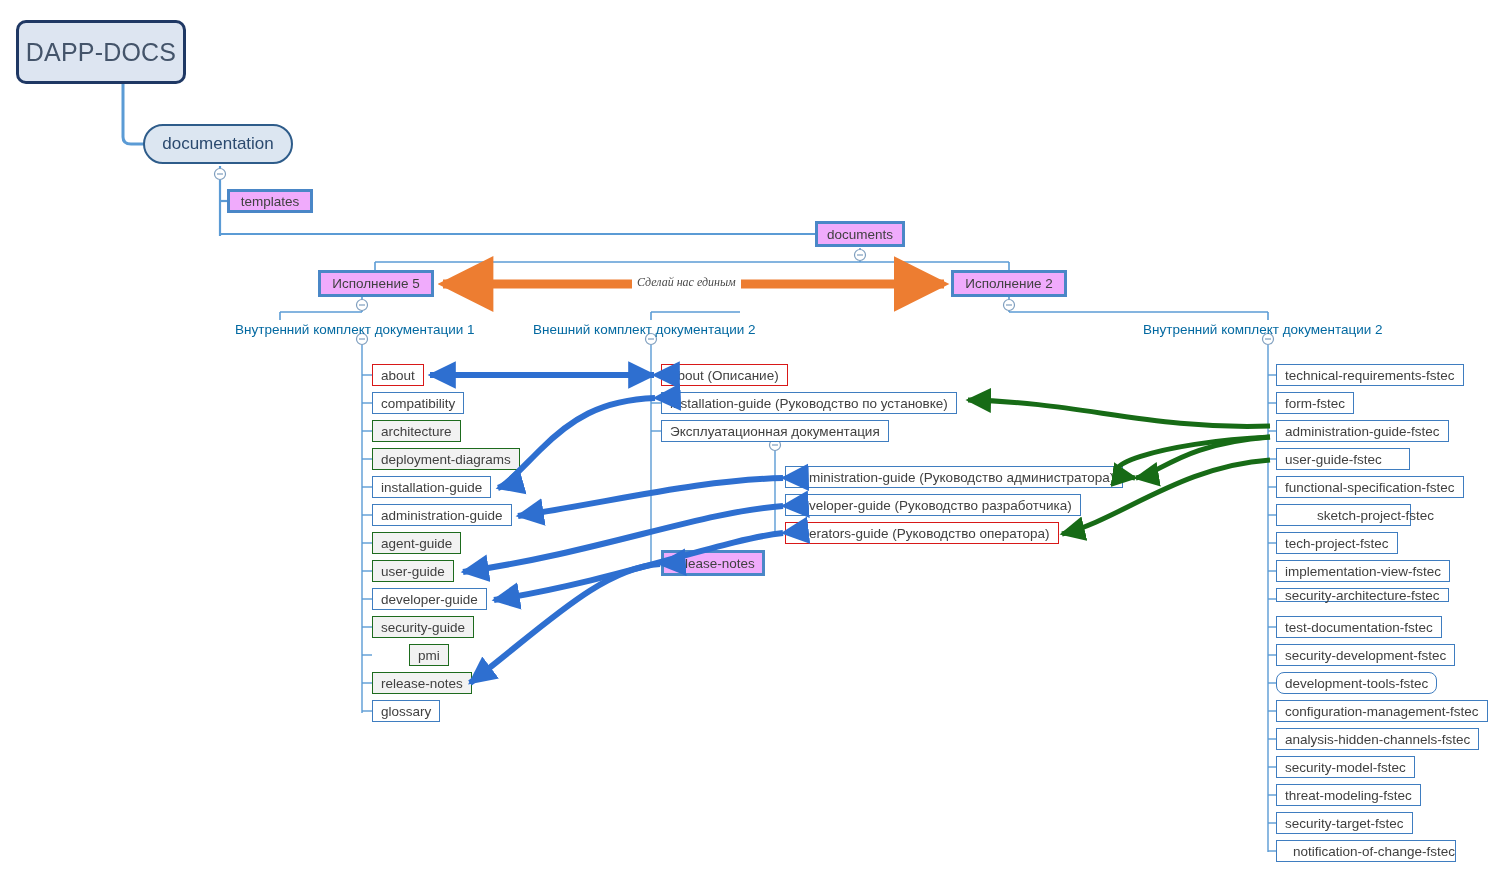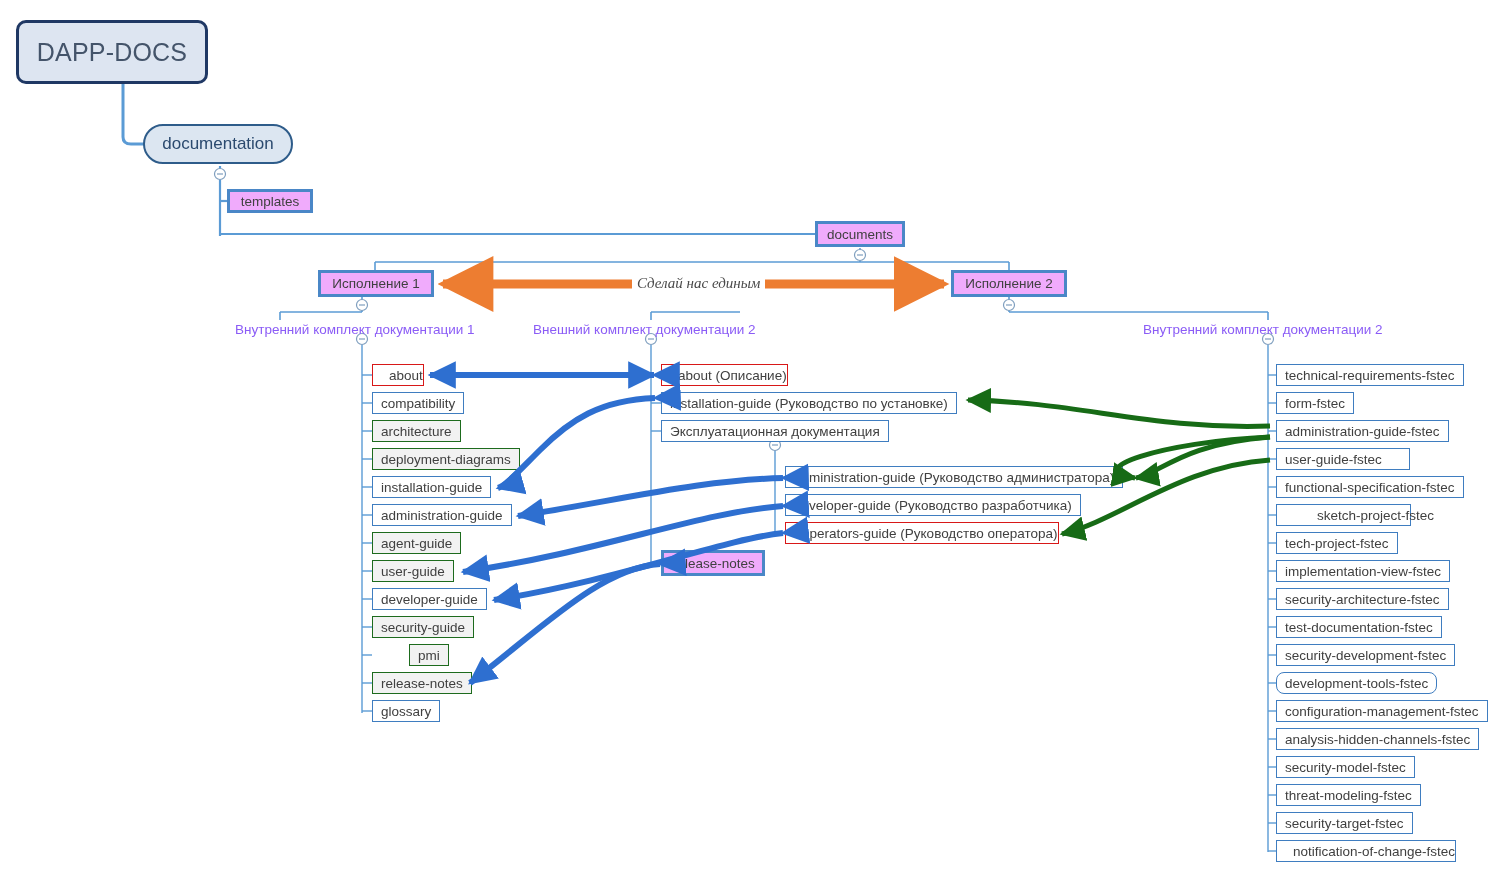--- a/index.html
+++ b/index.html
@@ -17,25 +17,25 @@
           color:#44546a;font-size:25px;padding:0 18px;letter-spacing:.2px;}
   .n-doc{border:2px solid #2e5c8a;background:#dce6f1;border-radius:20px;
          color:#2b4a6f;font-size:17px;padding:0 12px;}
   .n-thick{border:3px solid #4a87c7;background:#f0abfc;color:#404040;
            font-size:13.5px;padding:0 9px;}
   .n-blue{border:1px solid #3f7dc0;background:#ffffff;color:#404040;
           font-size:13.5px;padding:0 8px;}
   .n-green{border:1px solid #1d6b1d;background:#f2f2f2;color:#404040;
            font-size:13.5px;padding:0 8px;}
   .n-red{border:1px solid #d81818;background:#ffffff;color:#404040;
-         font-size:13.5px;padding:0 16px;}
-  .grouplabel{position:absolute;z-index:2;font-size:13.5px;color:#8b5cf6;
+         font-size:13.5px;padding:0 8px;}
+  .grouplabel{position:absolute;z-index:2;font-size:13.5px;color:#0369a1;
               white-space:nowrap;}
   .edgelabel{position:absolute;z-index:4;font-family:"Liberation Serif","DejaVu Serif",serif;
-             font-style:italic;font-size:15px;color:#4a4a4a;background:#ffffff;
+             font-style:italic;font-size:12px;color:#4a4a4a;background:#ffffff;
              padding:0 5px;white-space:nowrap;}
 </style>
 </head>
 <body>
 
 <div id="canvas">
 
   <svg class="layer under" viewBox="0 0 1508 880">
     <g stroke="#5b9bd5" stroke-width="3" fill="none" stroke-linecap="butt">
 
@@ -135,38 +135,38 @@
           <path d="M359 305 h6"></path>
         <path d="M1006 305 h6"></path>
           <path d="M359 339 h6"></path>
           <path d="M648 339 h6"></path>
         <path d="M1265 339 h6"></path>
           <path d="M772 445 h6"></path>
       </g>
     </g>
   </svg>
 
-  <div class="node n-root" style="left:16px;top:20px;width:192px;height:64px;justify-content:center;">
+  <div class="node n-root" style="left:16px;top:20px;width:170px;height:64px;justify-content:center;">
     <span>DAPP-DOCS</span>
   </div>
 
   <div class="node n-doc" style="left:143px;top:124px;width:150px;height:40px;justify-content:center;">
     <span>documentation</span>
   </div>
 
   <div class="node n-thick" style="left:227px;top:189px;width:86px;height:24px;justify-content:center;">
     <span>templates</span>
   </div>
 
   <div class="node n-thick" style="left:815px;top:221px;width:90px;height:26px;justify-content:center;">
     <span>documents</span>
   </div>
 
   <div class="node n-thick" style="left:318px;top:270px;width:116px;height:27px;justify-content:center;">
-    <span>Исполнение 1</span>
+    <span>Исполнение 5</span>
   </div>
 
   <div class="node n-thick" style="left:951px;top:270px;width:116px;height:27px;justify-content:center;">
     <span>Исполнение 2</span>
   </div>
 
   <div class="grouplabel" style="left:235px;top:322px;">Внутренний комплект документации 1</div>
   <div class="grouplabel" style="left:533px;top:322px;">Внешний комплект документации 2</div>
   <div class="grouplabel" style="left:1143px;top:322px;">Внутренний комплект документации 2</div>
 
@@ -254,21 +254,21 @@
       </div>
       <div class="node n-blue" style="left: 1276px; top: 504px; width: 135px; height: 22px; padding-left: 40px;">
         <span>sketch-project-fstec</span>
       </div>
       <div class="node n-blue" style="left: 1276px; top: 532px; width: 122px; height: 22px;">
         <span>tech-project-fstec</span>
       </div>
       <div class="node n-blue" style="left: 1276px; top: 560px; width: 174px; height: 22px;">
         <span>implementation-view-fstec</span>
       </div>
-      <div class="node n-blue" style="left: 1276px; top: 588px; width: 173px; height: 22px;">
+      <div class="node n-blue" style="left: 1276px; top: 588px; width: 173px; height: 14px;">
         <span>security-architecture-fstec</span>
       </div>
       <div class="node n-blue" style="left: 1276px; top: 616px; width: 166px; height: 22px;">
         <span>test-documentation-fstec</span>
       </div>
       <div class="node n-blue" style="left: 1276px; top: 644px; width: 179px; height: 22px;">
         <span>security-development-fstec</span>
       </div>
       <div class="node n-blue" style="left: 1276px; top: 672px; width: 161px; height: 22px; border-radius: 8px;">
         <span>development-tools-fstec</span>

